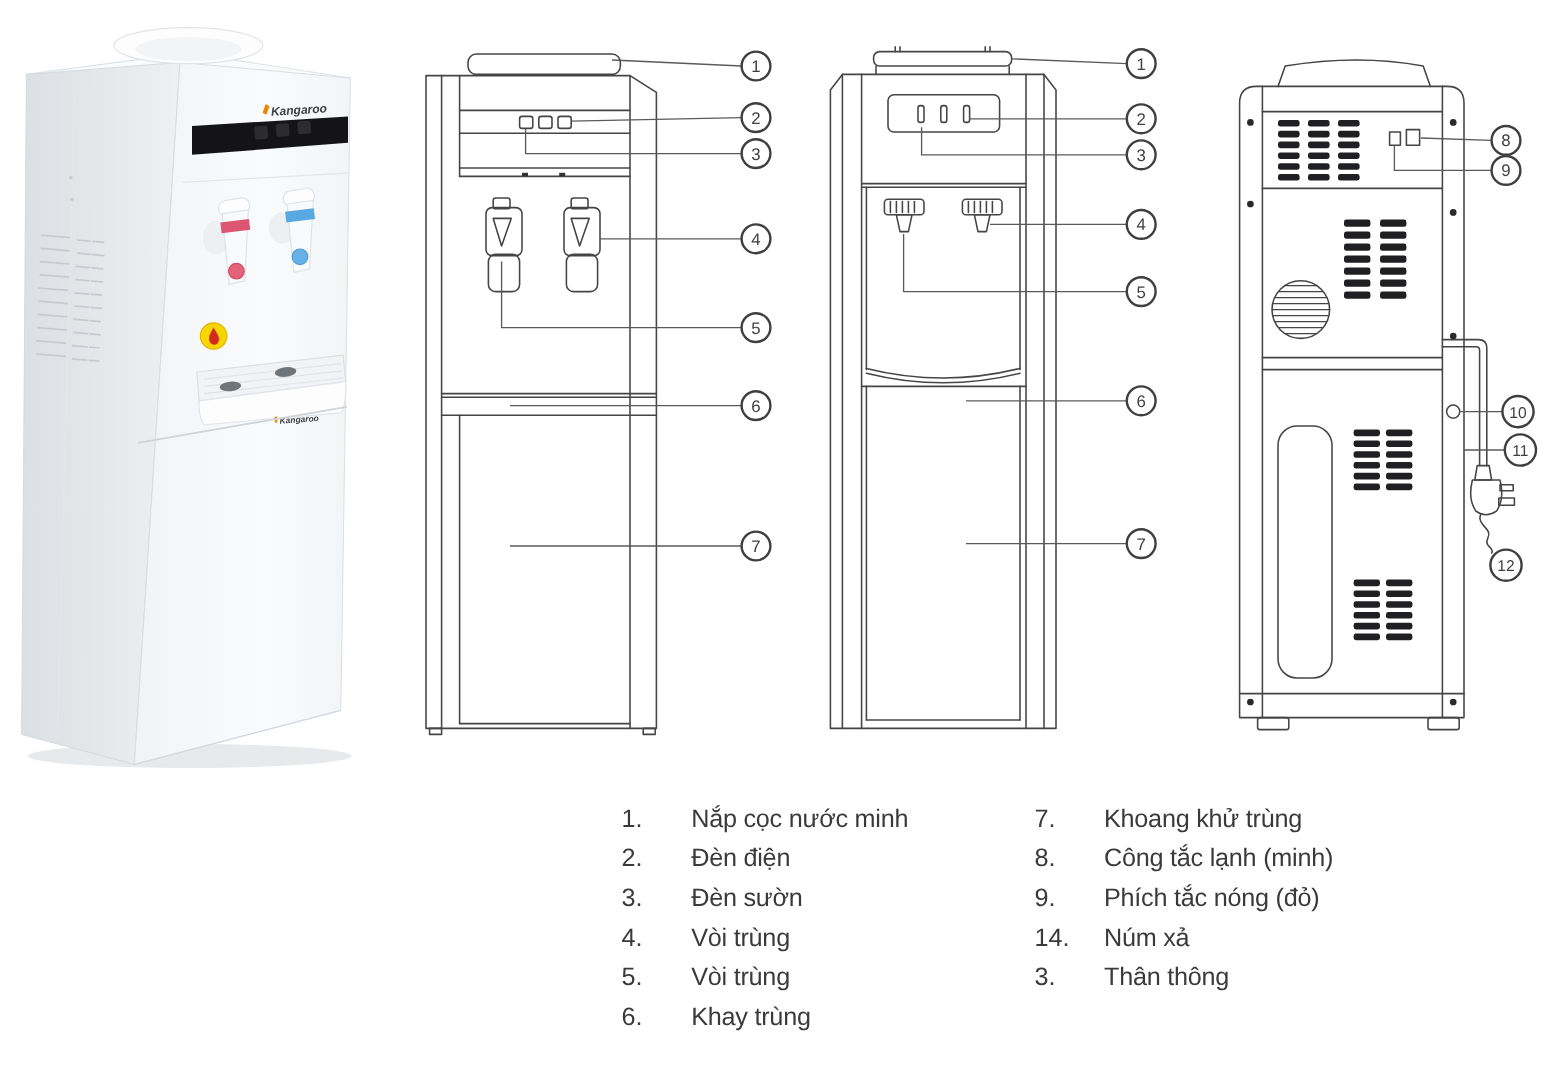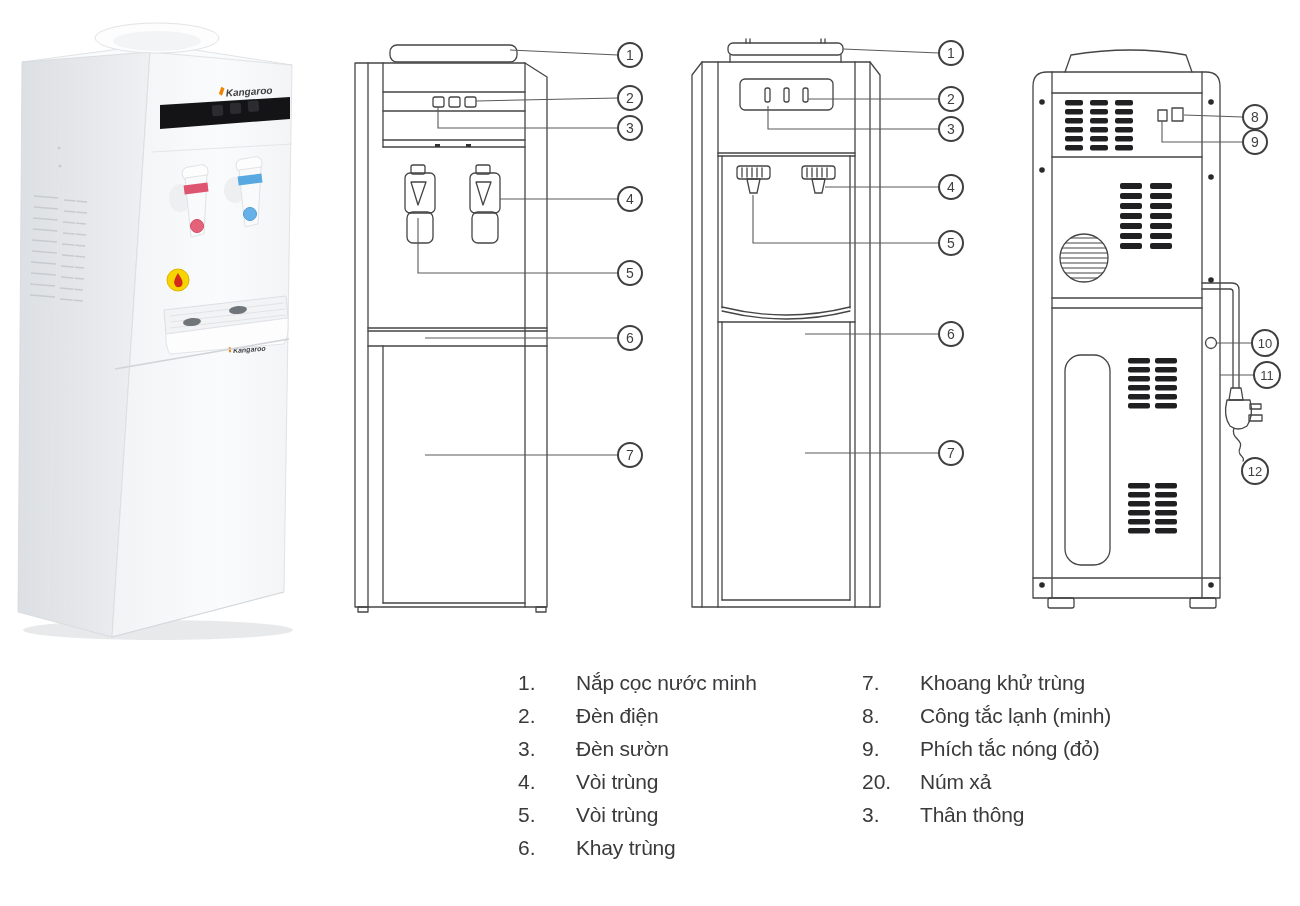--- a/index.html
+++ b/index.html
@@ -486,21 +486,21 @@
       </div>
     <div class="legend-row">
         <span class="num">8.</span>
         <span class="lbl">Công tắc lạnh (minh)</span>
       </div>
     <div class="legend-row">
         <span class="num">9.</span>
         <span class="lbl">Phích tắc nóng (đỏ)</span>
       </div>
     <div class="legend-row">
-        <span class="num">20.</span>
+        <span class="num">14.</span>
         <span class="lbl">Núm xả</span>
       </div>
     <div class="legend-row">
         <span class="num">3.</span>
         <span class="lbl">Thân thông</span>
       </div>
   </div>
 
 </div>
 

